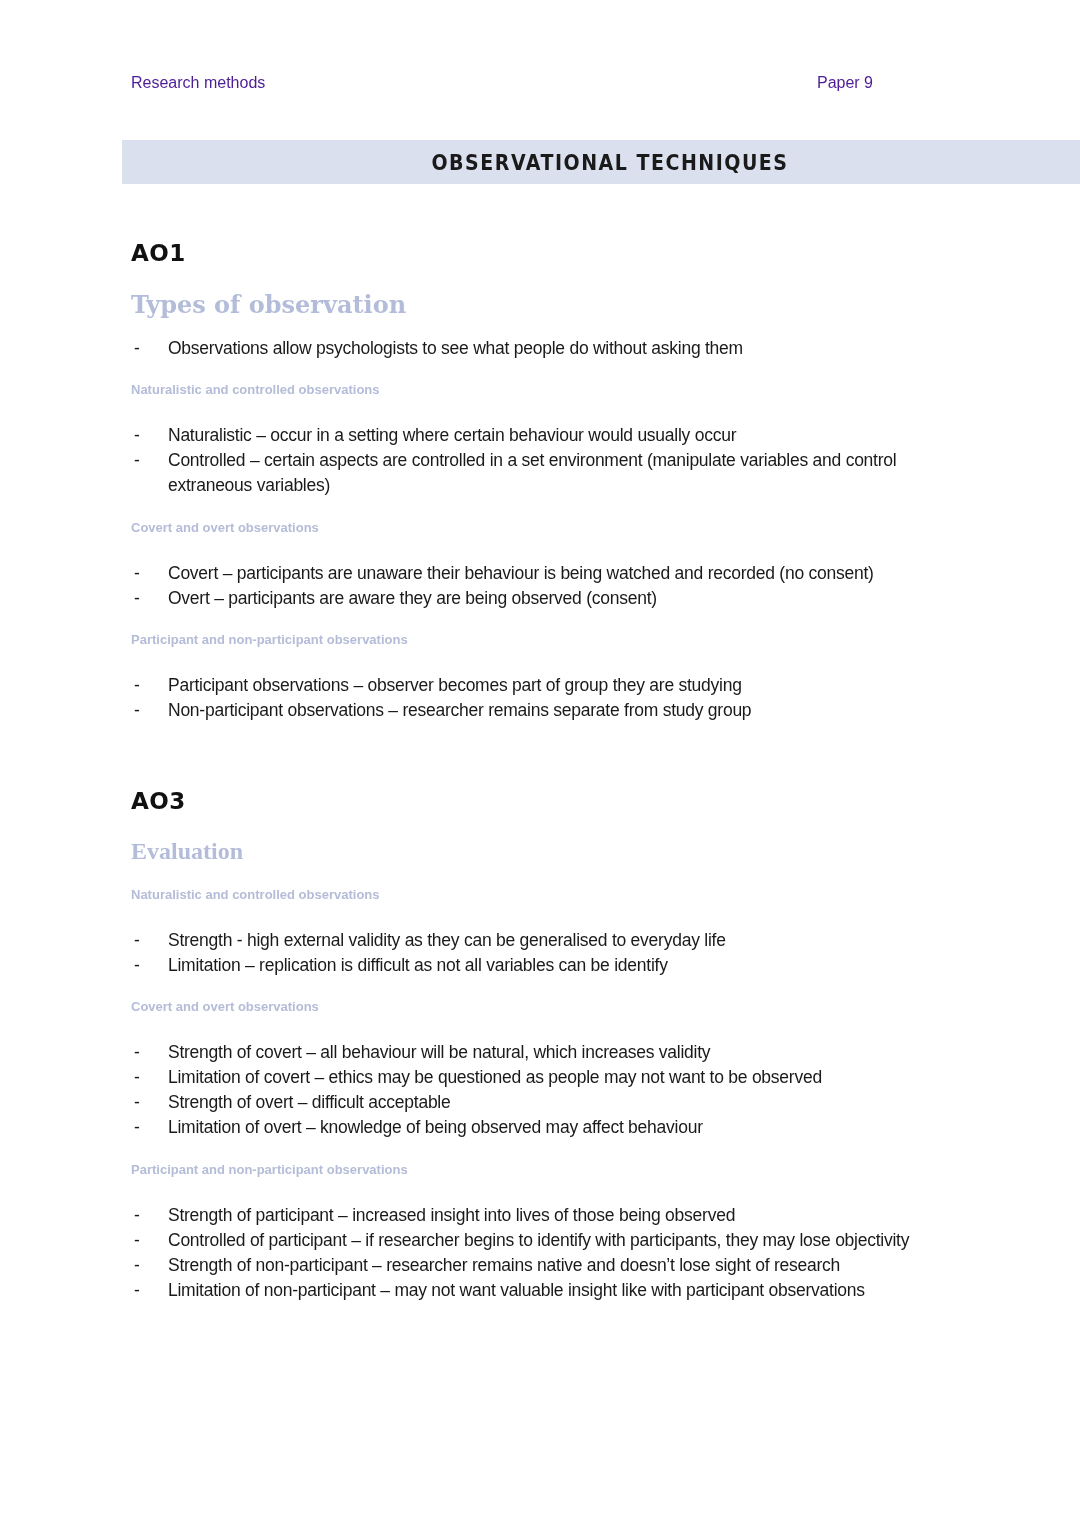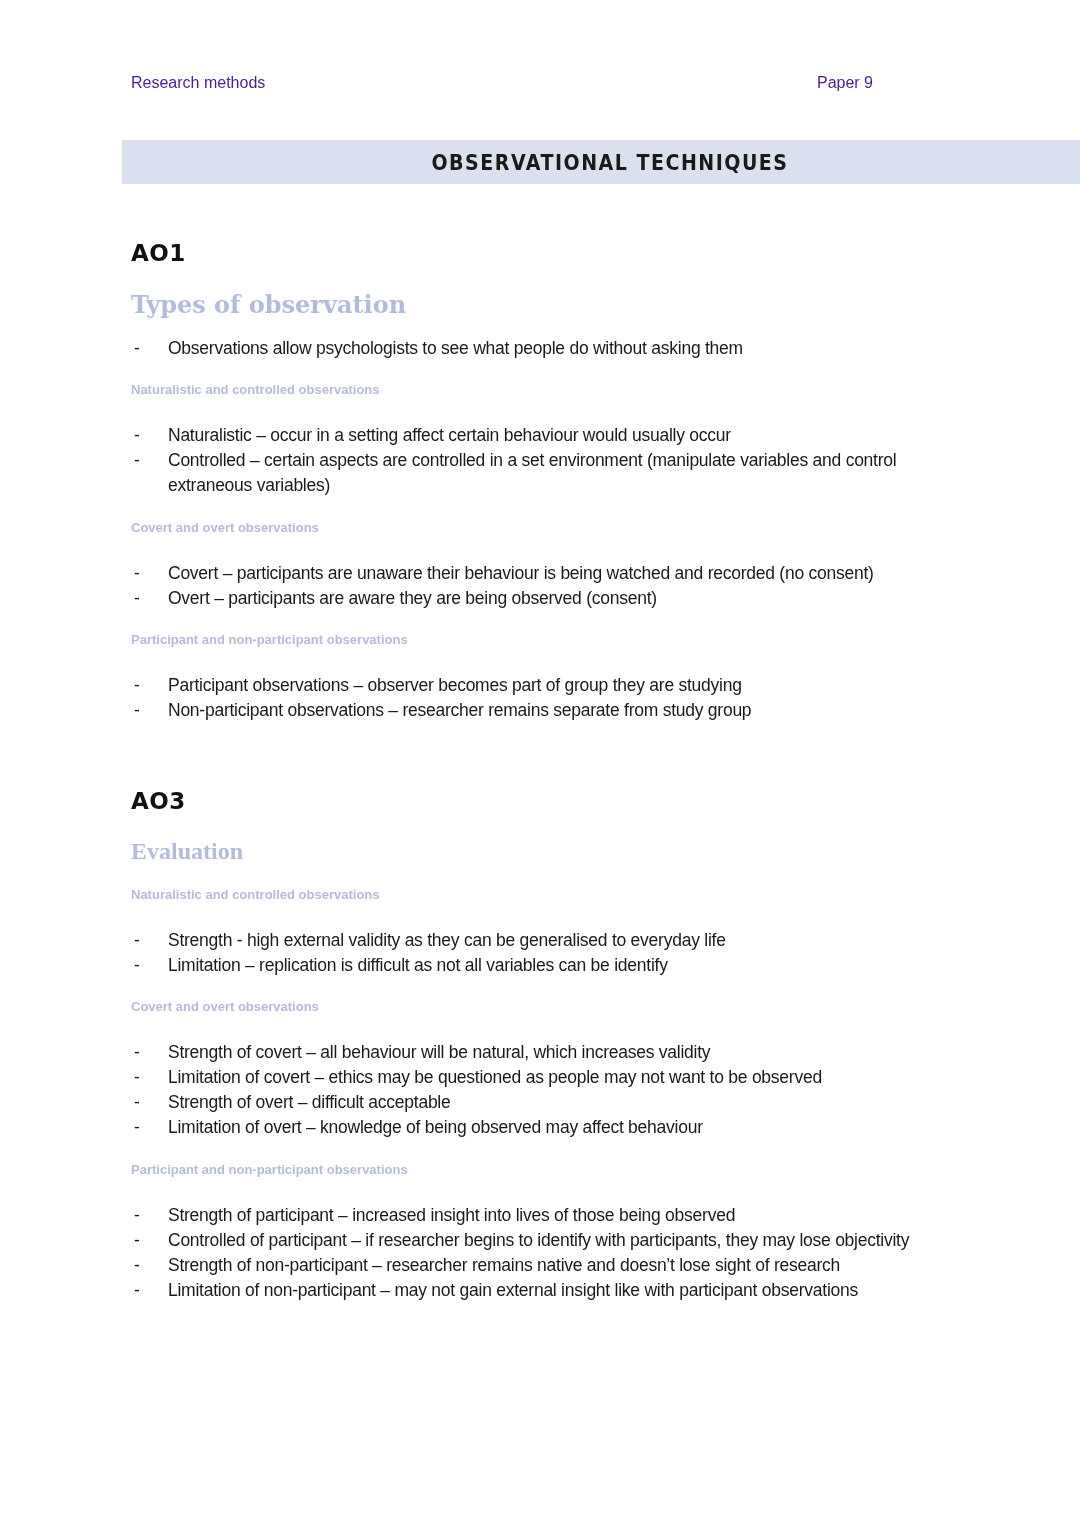--- a/index.html
+++ b/index.html
@@ -60,21 +60,21 @@
     <li class="bullet">
       <span class="dash">-</span>
       <span class="bullet-text">Observations allow psychologists to see what people do without asking them</span>
     </li>
   </ul>
 
   <div class="sub-title" style="top:382px;">Naturalistic and controlled observations</div>
   <ul class="bullets" style="top:423px;">
     <li class="bullet">
       <span class="dash">-</span>
-      <span class="bullet-text">Naturalistic – occur in a setting affect certain behaviour would usually occur</span>
+      <span class="bullet-text">Naturalistic – occur in a setting where certain behaviour would usually occur</span>
     </li>
     <li class="bullet">
       <span class="dash">-</span>
       <span class="bullet-text">Controlled – certain aspects are controlled in a set environment (manipulate variables and control extraneous variables)</span>
     </li>
   </ul>
 
   <div class="sub-title" style="top:520px;">Covert and overt observations</div>
   <ul class="bullets" style="top:561px;">
     <li class="bullet">
@@ -143,17 +143,17 @@
     <li class="bullet">
       <span class="dash">-</span>
       <span class="bullet-text">Controlled of participant – if researcher begins to identify with participants, they may lose objectivity</span>
     </li>
     <li class="bullet">
       <span class="dash">-</span>
       <span class="bullet-text">Strength of non-participant – researcher remains native and doesn’t lose sight of research</span>
     </li>
     <li class="bullet">
       <span class="dash">-</span>
-      <span class="bullet-text">Limitation of non-participant – may not gain external insight like with participant observations</span>
+      <span class="bullet-text">Limitation of non-participant – may not want valuable insight like with participant observations</span>
     </li>
   </ul>
 
 </div>
 
 </body></html>

